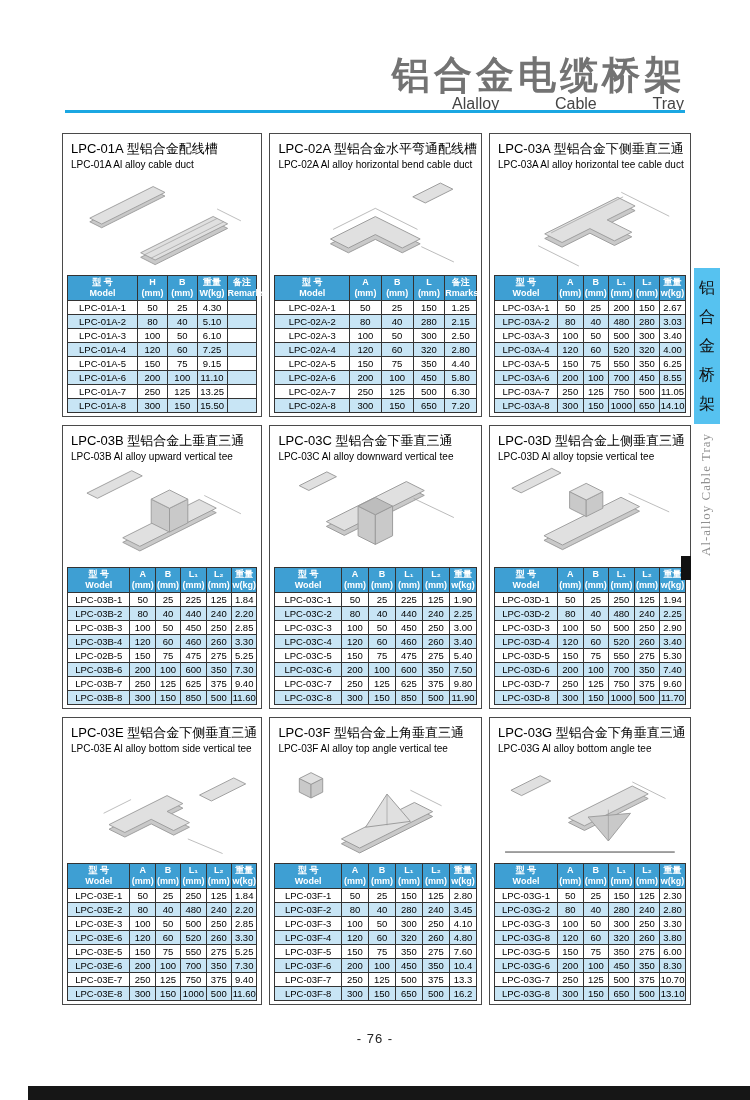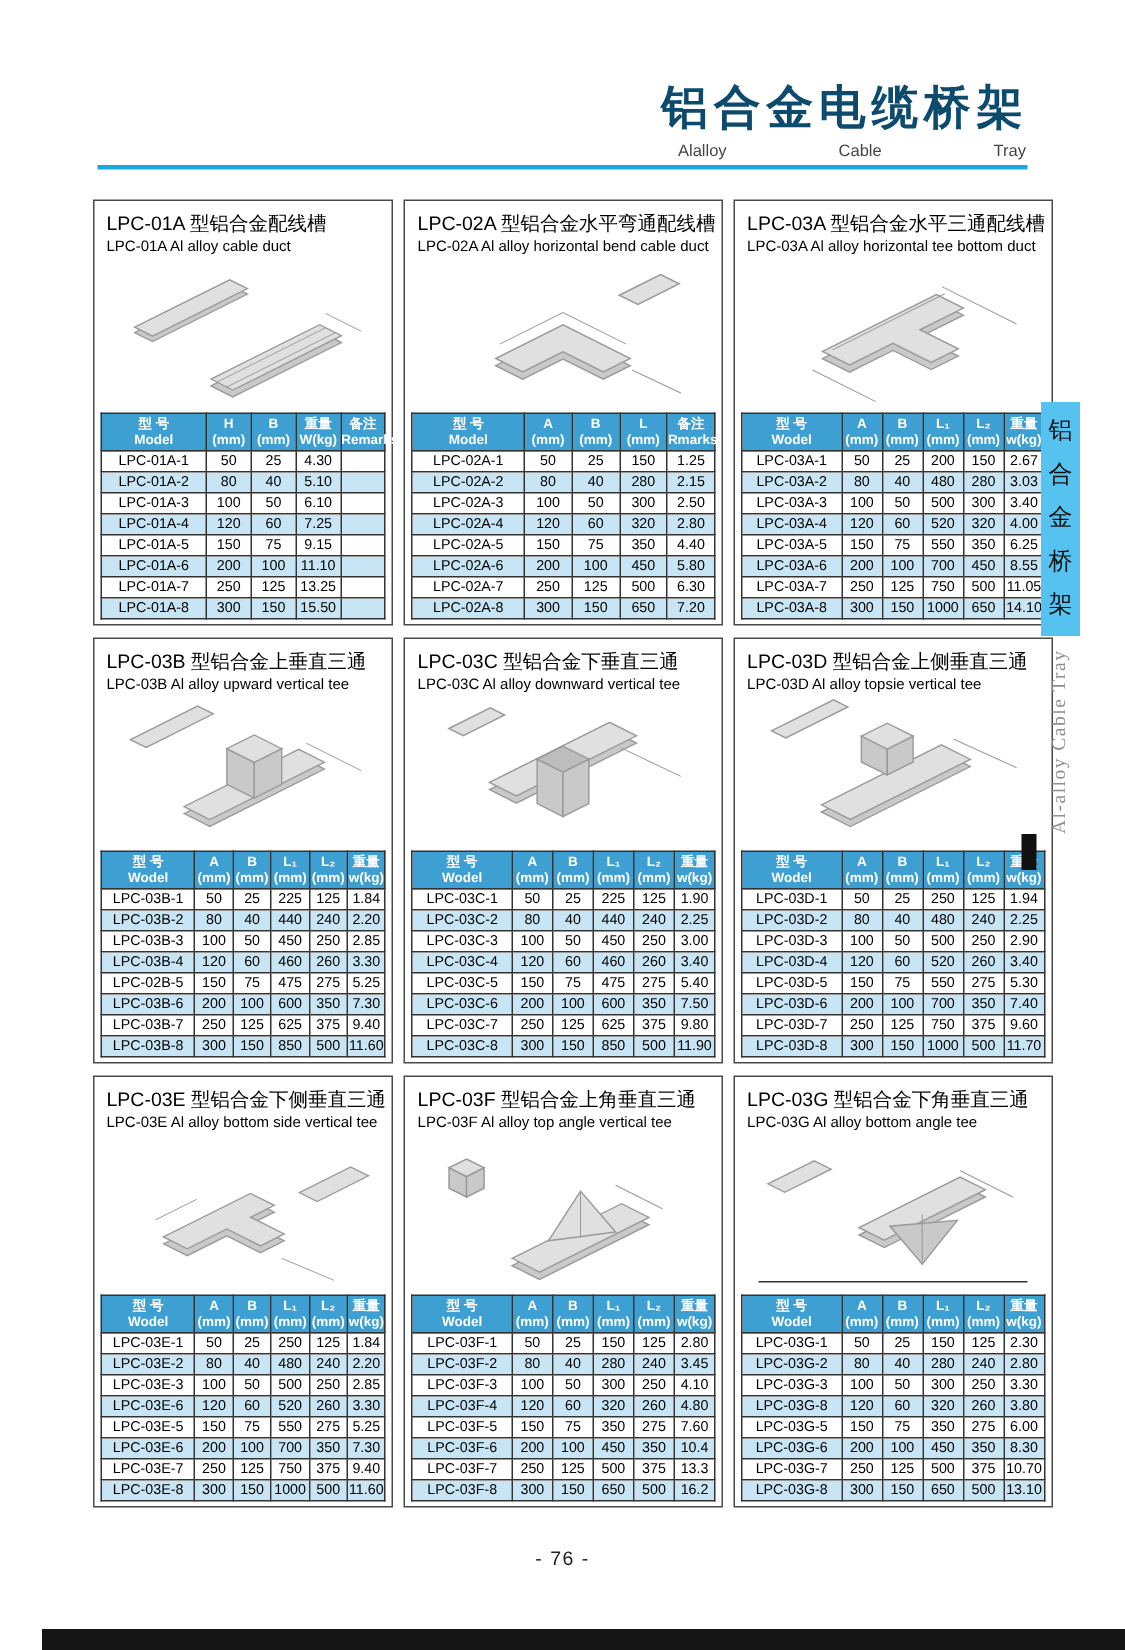--- a/index.html
+++ b/index.html
@@ -3,25 +3,25 @@
 <meta charset="utf-8">
 <style>
   html,body { margin:0; padding:0; }
   body {
     width:750px; height:1100px; position:relative; background:#ffffff;
     font-family:"Liberation Sans", sans-serif; overflow:hidden;
   }
   
   .header-title {
     position:absolute; top:56px; left:300px; width:386px; text-align:right;
-    font-size:31px; font-weight:bold; color:#0c4a6e; letter-spacing:4px; line-height:1.05;
+    font-size:38px; font-weight:bold; color:#737373; letter-spacing:4px; line-height:1.05;
   }
   .header-sub {
     position:absolute; top:95px; left:452px; width:232px;
-    display:flex; justify-content:space-between; font-size:11px; color:#444;
+    display:flex; justify-content:space-between; font-size:16px; color:#444;
   }
   .header-rule { position:absolute; top:110px; left:65px; width:620px; height:3px; background:#1BA7E2; }
 
   
   .grid {
     position:absolute; top:133px; left:62px; width:624px;
     display:grid; grid-template-columns:repeat(3,1fr);
     grid-template-rows:284px 284px 288px; gap:8px 7px;
   }
   .panel {
@@ -260,22 +260,22 @@
             <td>300</td>
             <td>150</td>
             <td>650</td>
             <td>7.20</td>
           </tr>
         </tbody>
       </table>
   </section>
 
   <section class="panel">
-    <div class="pt-cn">LPC-03A 型铝合金水平三通配线槽</div>
-    <div class="pt-en">LPC-03A Al alloy horizontal tee bottom duct</div>
+    <div class="pt-cn">LPC-03A 型铝合金下侧垂直三通</div>
+    <div class="pt-en">LPC-03A Al alloy horizontal tee cable duct</div>
     <div class="drawing">
       <svg viewBox="0 0 208 110">
         <path class="f2" d="M55,72.1 L134.2,32.5 L153,41.9 L122.7,57 L149.4,70.3 L130.6,79.7 L104,66.4 L73.8,81.5 Z"></path>
         <path class="f1" d="M55,67.1 L134.2,27.5 L153,36.9 L122.7,52 L149.4,65.3 L130.6,74.7 L104,61.4 L73.8,76.5 Z"></path>
         <line class="ln" x1="62" y1="66" x2="140" y2="27"></line>
         <polyline class="ln" points="138,22 190,48"></polyline>
         <polyline class="ln" points="48,80 92,102"></polyline>
       </svg>
     </div>
     <table class="spec">

